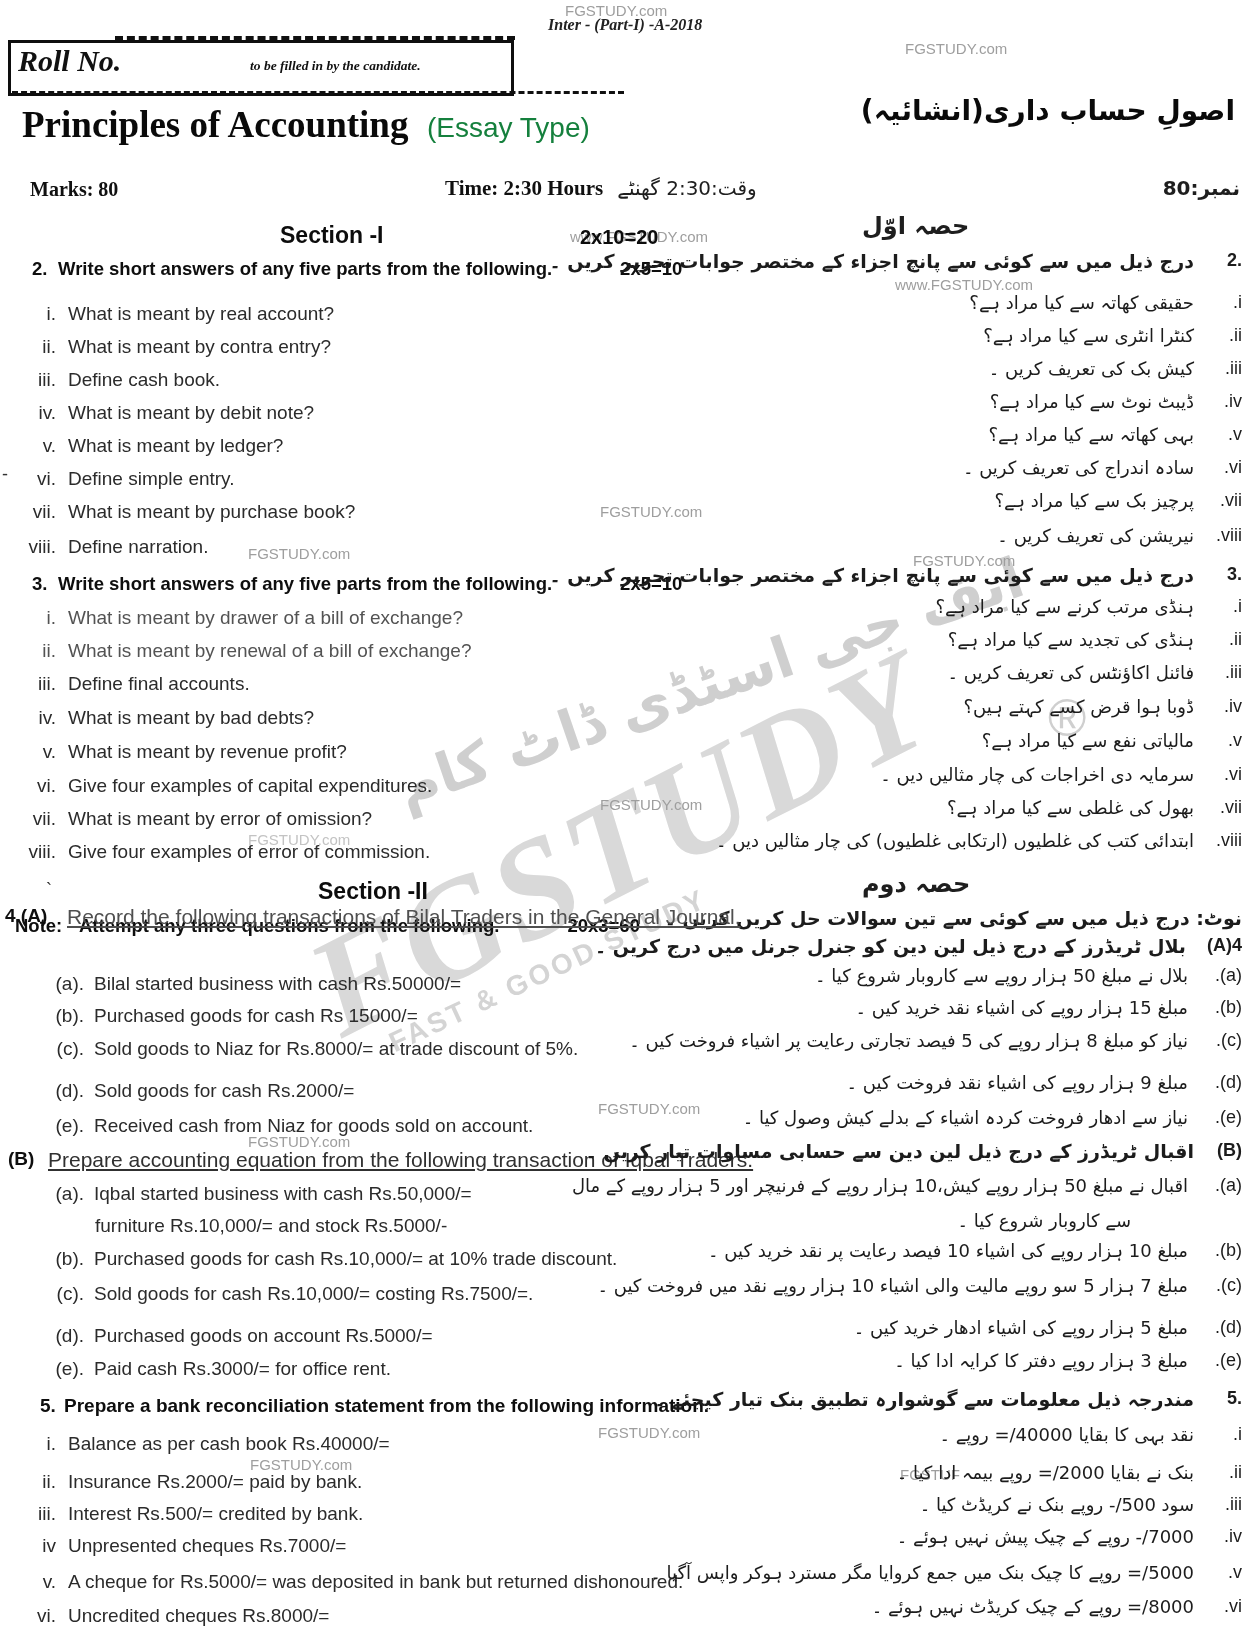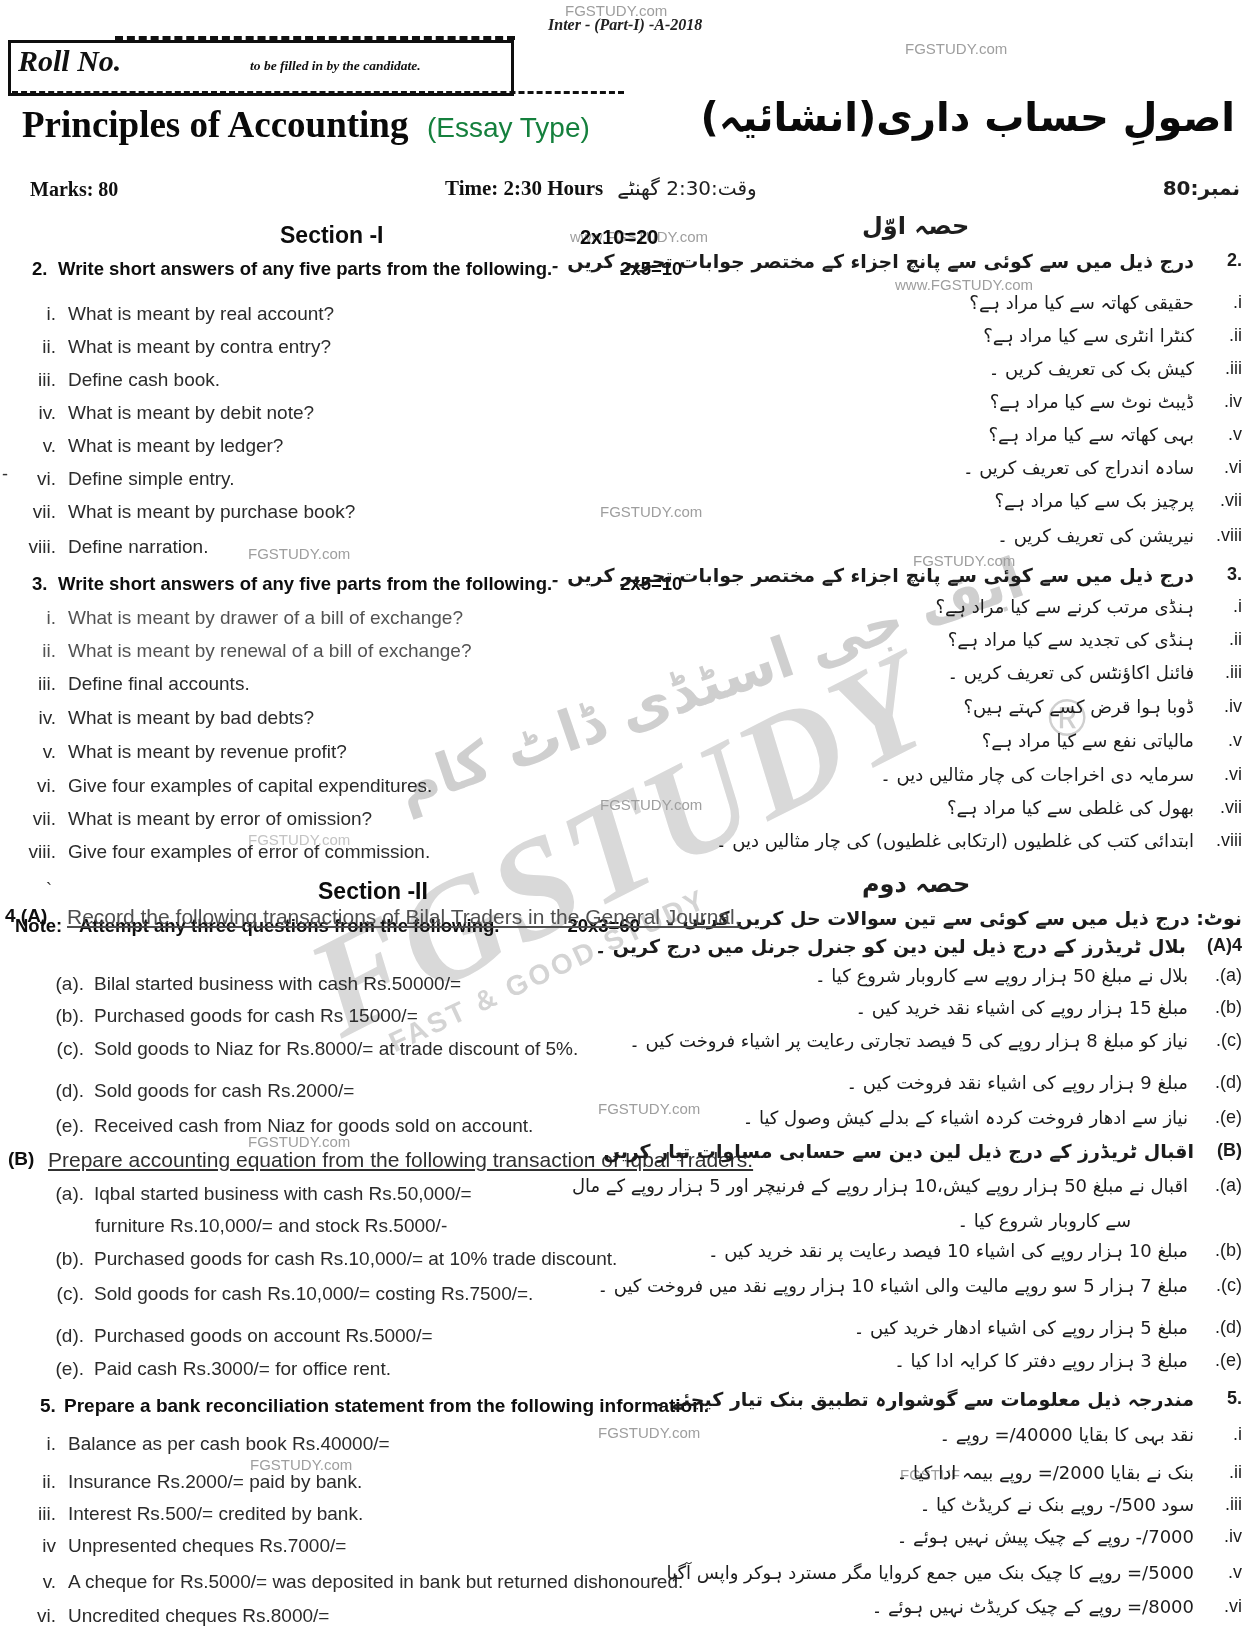--- a/index.html
+++ b/index.html
@@ -24,21 +24,21 @@
   .paper-code{font-family:"Liberation Serif",serif;font-style:italic;font-weight:bold;font-size:16px;color:#222;}
   .rollbox{left:8px;top:40px;width:500px;height:50px;border:3px solid #0e0e0e;}
   .roll-label{left:18px;top:44px;font-family:"Liberation Serif",serif;font-style:italic;font-weight:bold;font-size:30px;color:#111;}
   .roll-note{left:250px;top:58px;font-family:"Liberation Serif",serif;font-style:italic;font-weight:bold;font-size:13.5px;color:#111;}
   .dash-a{left:115px;top:36px;width:400px;border-top:4px dashed #101010;height:0;}
   .dash-b{left:12px;top:91px;width:612px;border-top:3px dashed #101010;height:0;}
   .sessions{left:412px;top:80px;font-size:27px;font-weight:bold;letter-spacing:0px;color:#0c0c0c;}
   .title-row{left:22px;top:103px;white-space:nowrap;}
   .title-en{font-family:Liberation Serif, serif;font-weight:bold;font-size:37px;color:#0a0a0a;}
   .title-type{font-size:28px;color:#15803d;margin-left:14px;}
-  .title-ur{right:15px;top:94px;font-size:40px;font-weight:bold;direction:rtl;
+  .title-ur{right:15px;top:94px;font-size:28px;font-weight:bold;direction:rtl;
             font-family:"DejaVu Sans",sans-serif;color:#0a0a0a;}
   .h-serif{font-family:"Liberation Serif",serif;font-weight:bold;font-size:21px;color:#101010;}
   .urdu{direction:rtl;font-family:"DejaVu Sans",sans-serif;}
   .time-row{left:445px;top:176px;display:flex;align-items:baseline;}
   .time-ur{font-size:20px;font-weight:normal;margin-left:14px;}
   .marks-ur{right:10px;top:176px;font-size:20px;font-weight:bold;}
   .sec-label{font-size:23px;font-weight:bold;color:#0c0c0c;}
   .sec-total{font-size:20px;font-weight:bold;color:#0c0c0c;}
   .sec-ur{font-size:24px;font-weight:bold;}
   

